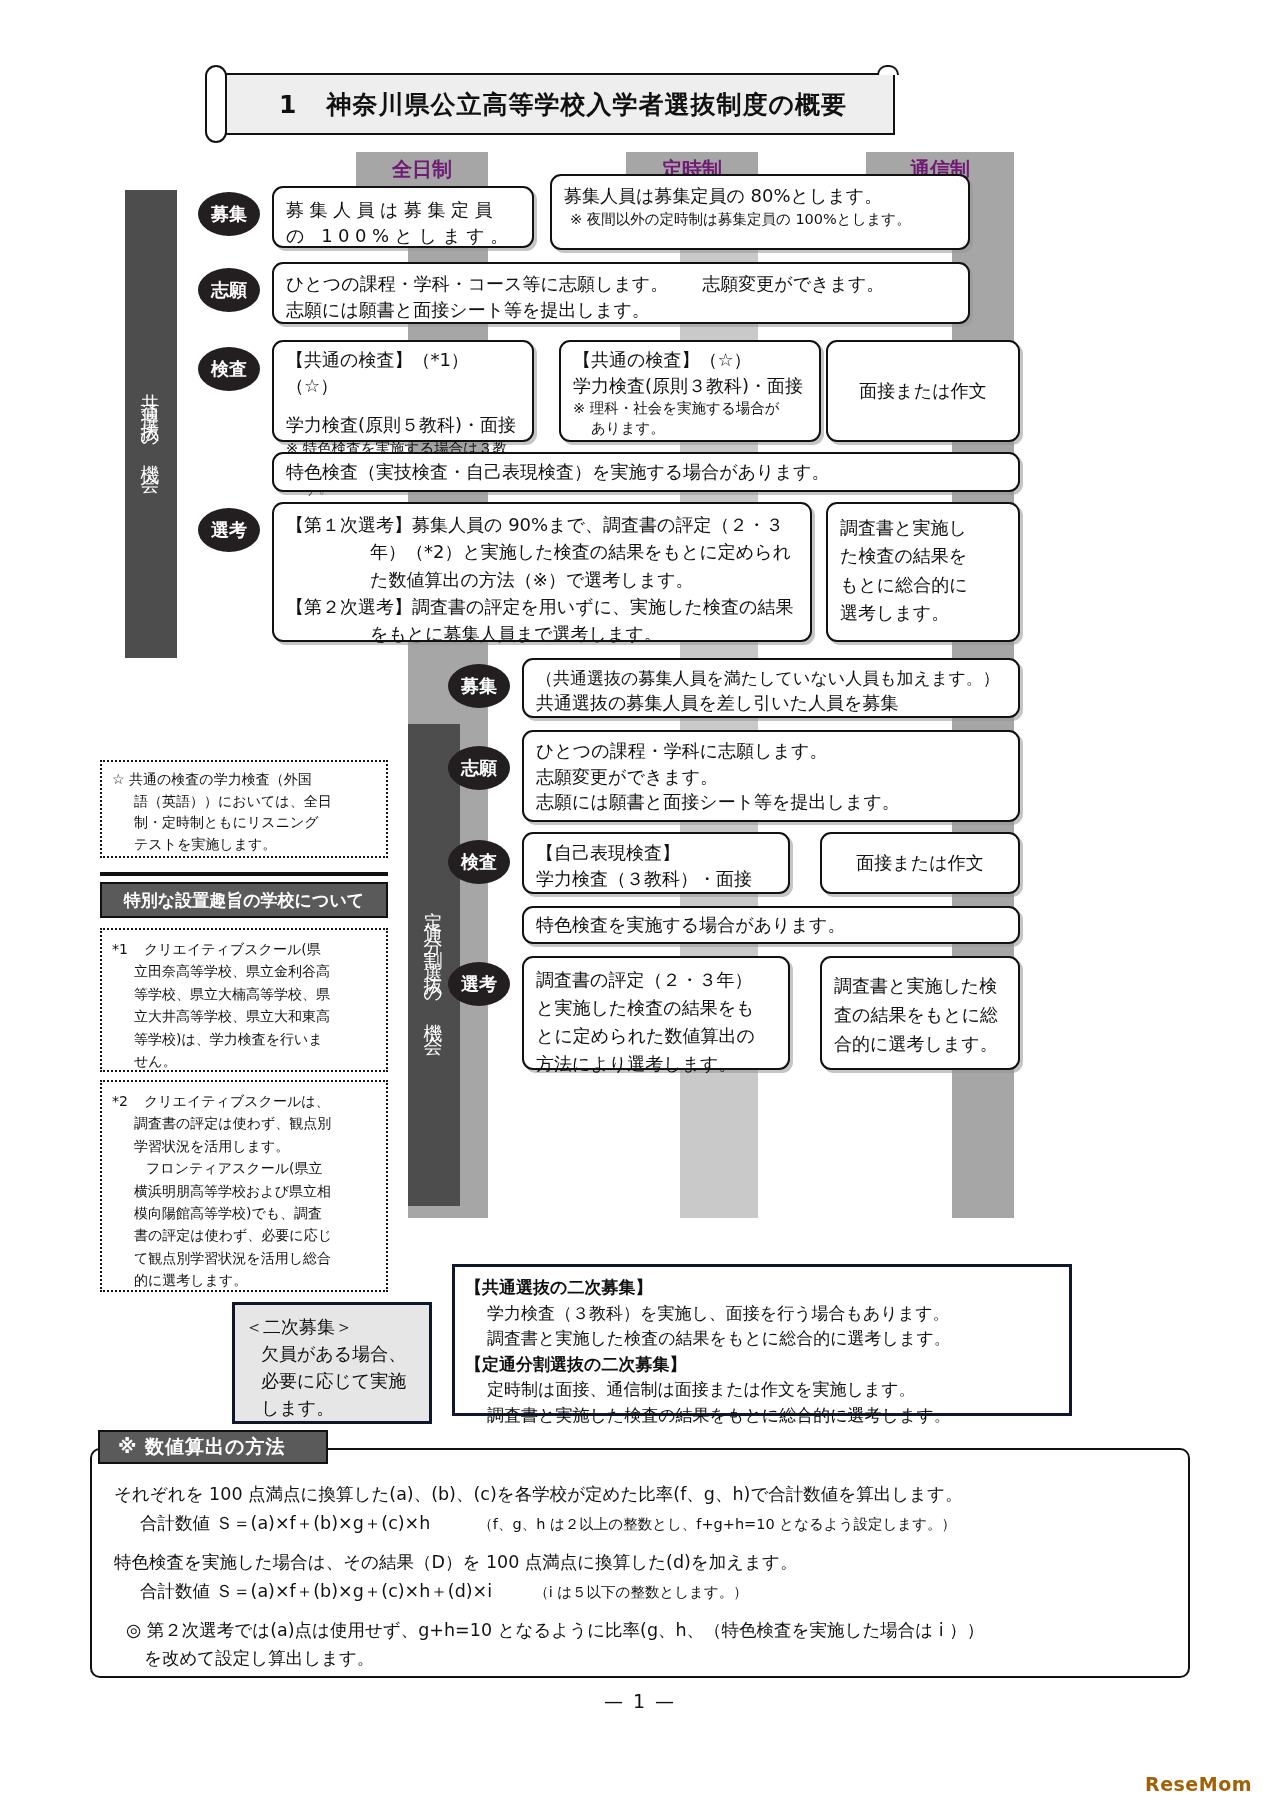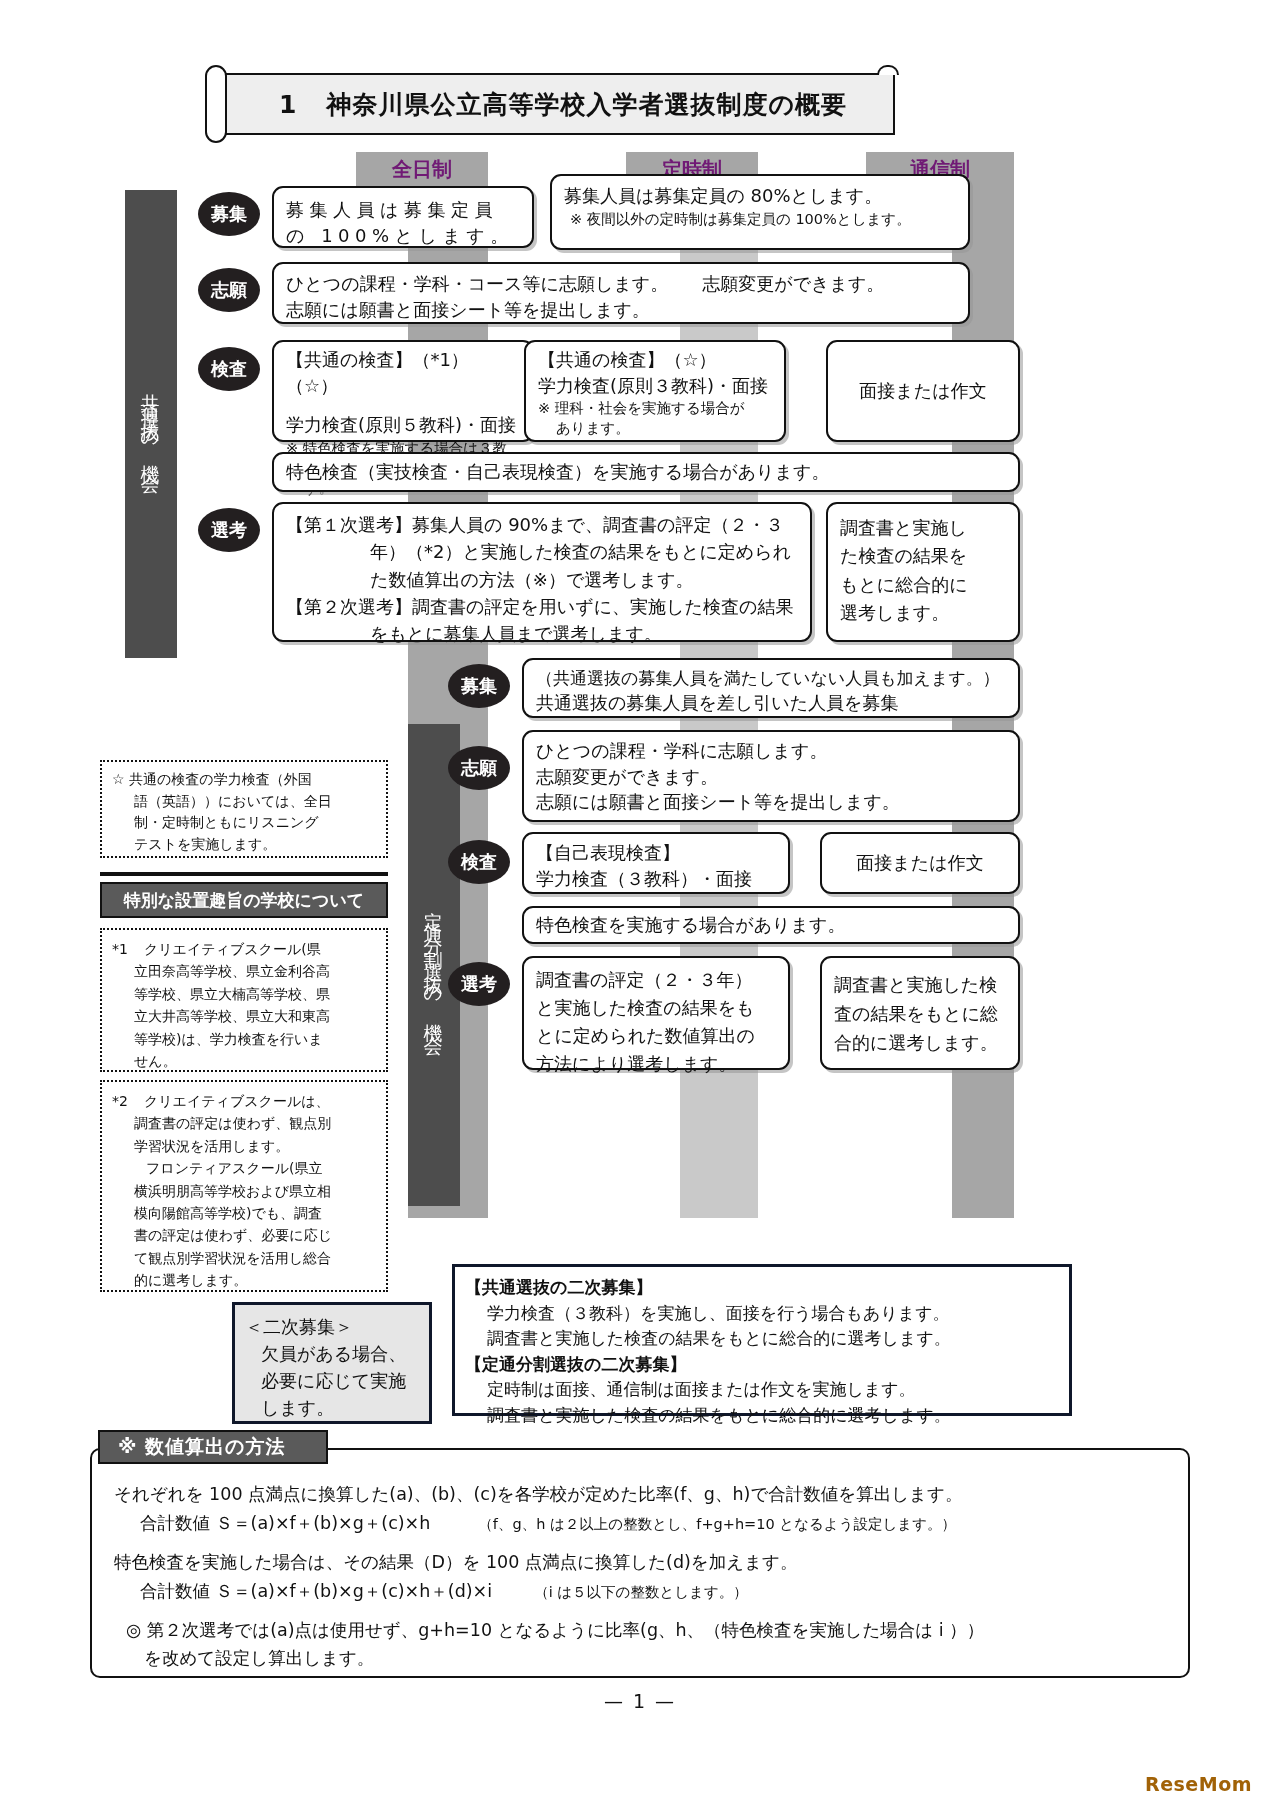--- a/index.html
+++ b/index.html
@@ -219,21 +219,21 @@
   <span>検査</span>
 </div>
 <div class="abs rbox" style="left:272px; top:340px; width:262px; height:102px;">
   <div class="cellbody" style="padding-top:5px;">
     <span>【共通の検査】（*1）（☆）</span>
     <span style="display:block;margin-top:14px;">学力検査(原則５教科)・面接</span>
     <span class="sm">※ 特色検査を実施する場合は３教</span>
     <span class="sm" style="padding-left:18px;">科にまで減じる場合があります。</span>
   </div>
 </div>
-<div class="abs rbox" style="left:524px; top:340px; width:262px; height:102px;">
+<div class="abs rbox" style="left:559px; top:340px; width:262px; height:102px;">
   <div class="cellbody" style="padding-top:5px;">
     <span>【共通の検査】（☆）</span>
     <span style="display:block;">学力検査(原則３教科)・面接</span>
     <span class="sm">※ 理科・社会を実施する場合が</span>
     <span class="sm" style="padding-left:18px;">あります。</span>
   </div>
 </div>
 <div class="abs rbox" style="left:826px; top:340px; width:194px; height:102px; display:flex; align-items:center; justify-content:center;">
   <span style="font-size:18px;">面接または作文</span>
 </div>
@@ -349,21 +349,21 @@
 </div>
 <div class="abs rbox" style="left:522px; top:956px; width:268px; height:114px;">
   <div class="cellbody" style="padding-top:8px; line-height:1.55;">
     <span style="display:block;">調査書の評定（２・３年）</span>
     <span style="display:block;">と実施した検査の結果をも</span>
     <span style="display:block;">とに定められた数値算出の</span>
     <span style="display:block;">方法により選考します。</span>
   </div>
 </div>
 <div class="abs rbox" style="left:820px; top:956px; width:200px; height:114px;">
-  <div class="cellbody" style="padding-top:14px; line-height:1.6;font-family:Liberation Mono, monospace;">
+  <div class="cellbody" style="padding-top:14px; line-height:1.6;">
     <span style="display:block;">調査書と実施した検</span>
     <span style="display:block;">査の結果をもとに総</span>
     <span style="display:block;">合的に選考します。</span>
   </div>
 </div>
 
 <div class="abs sqbox" style="left:452px; top:1264px; width:620px; height:152px; border-width:3px;">
   <div style="padding:8px 10px; font-size:17px; line-height:1.5;">
     <span style="display:block; font-weight:700;">【共通選抜の二次募集】</span>
     <span style="display:block; padding-left:22px;">学力検査（３教科）を実施し、面接を行う場合もあります。</span>

